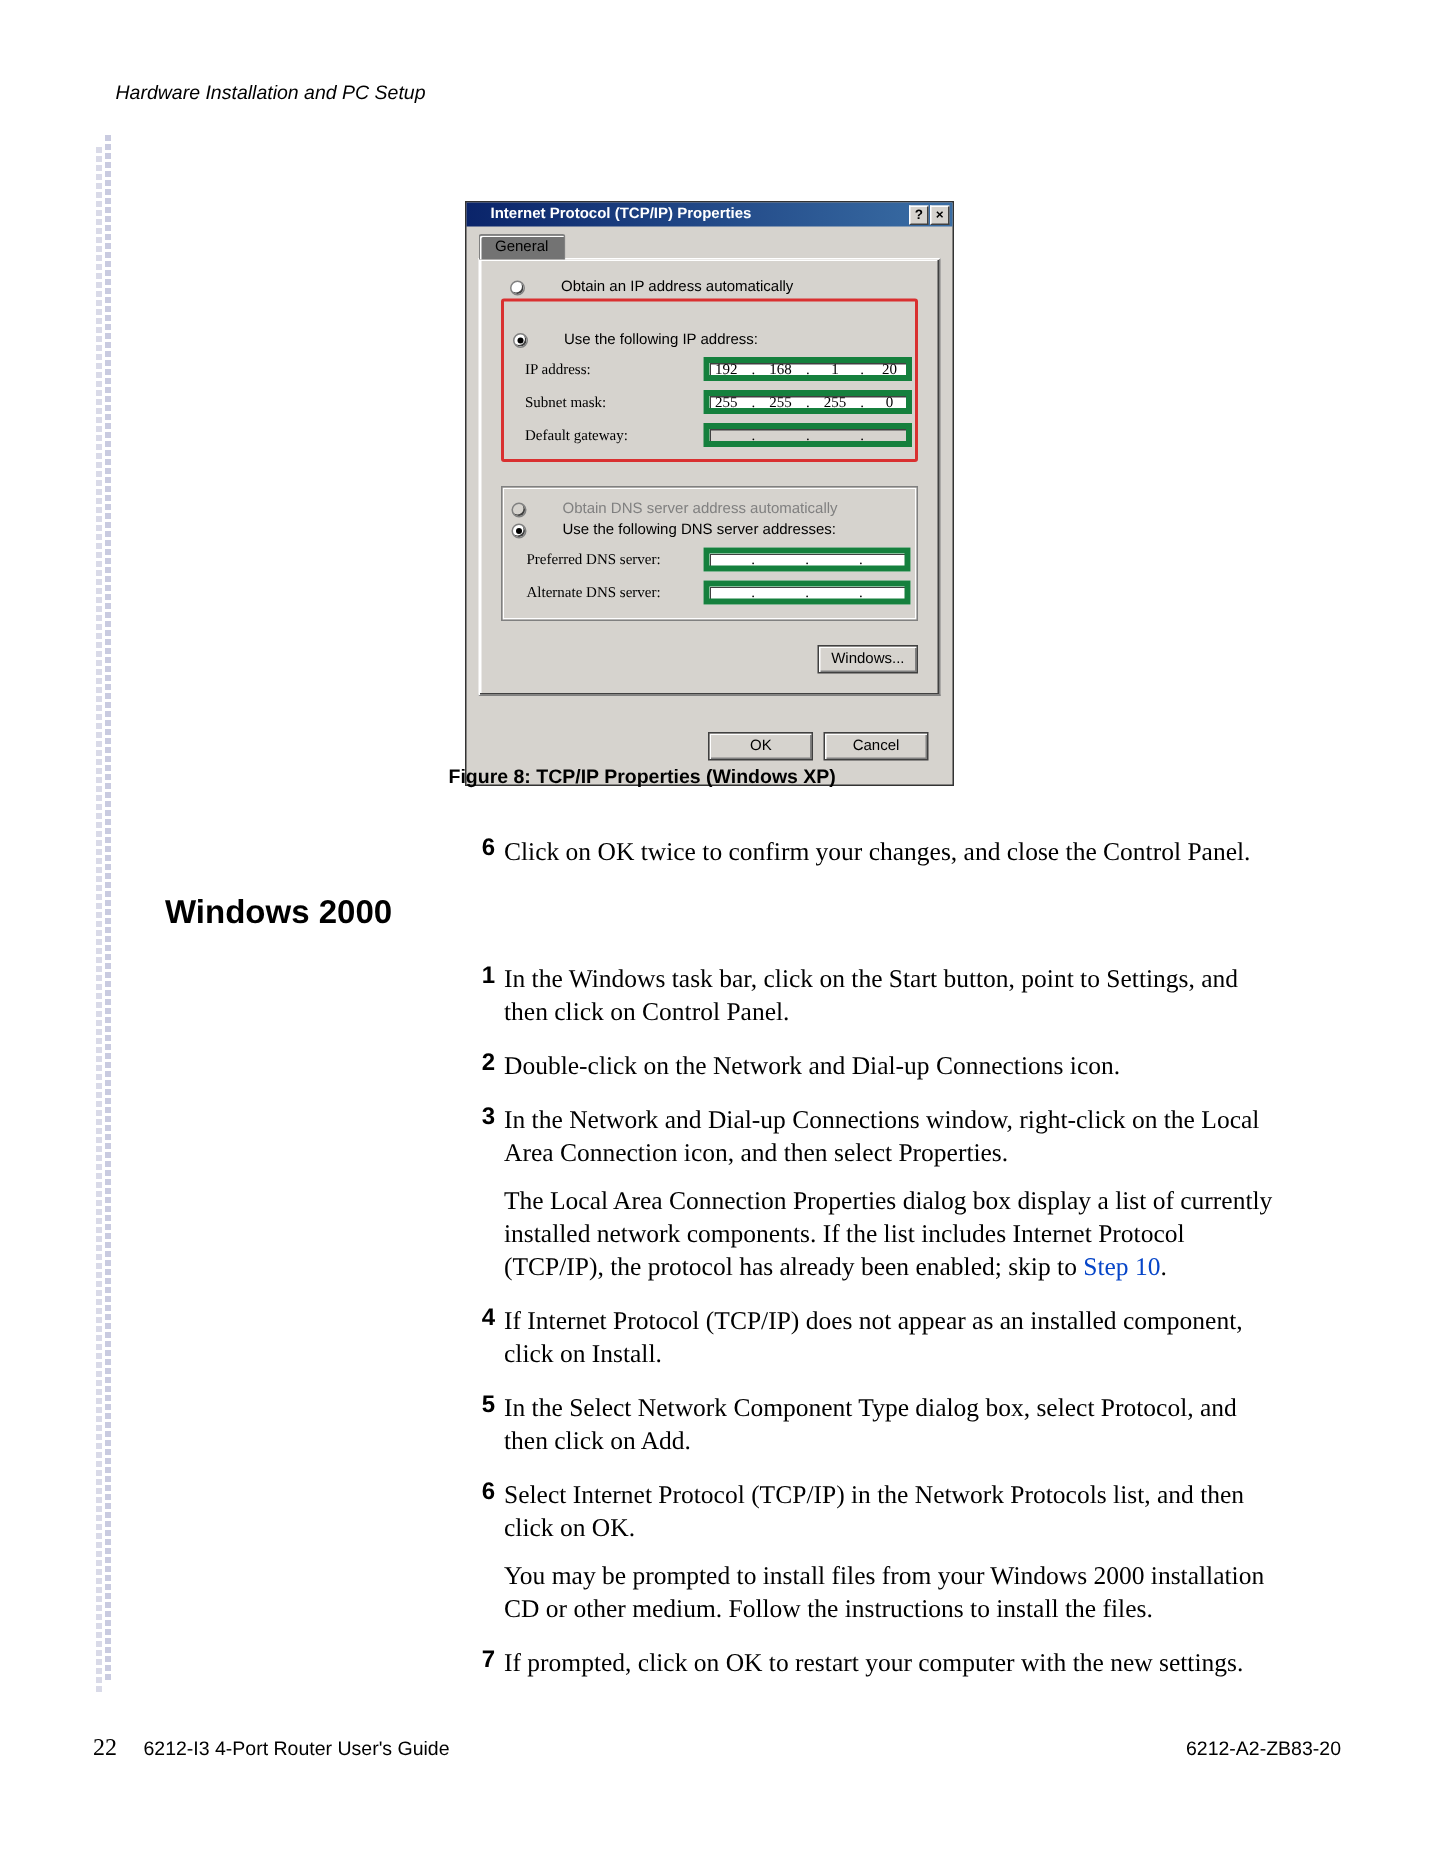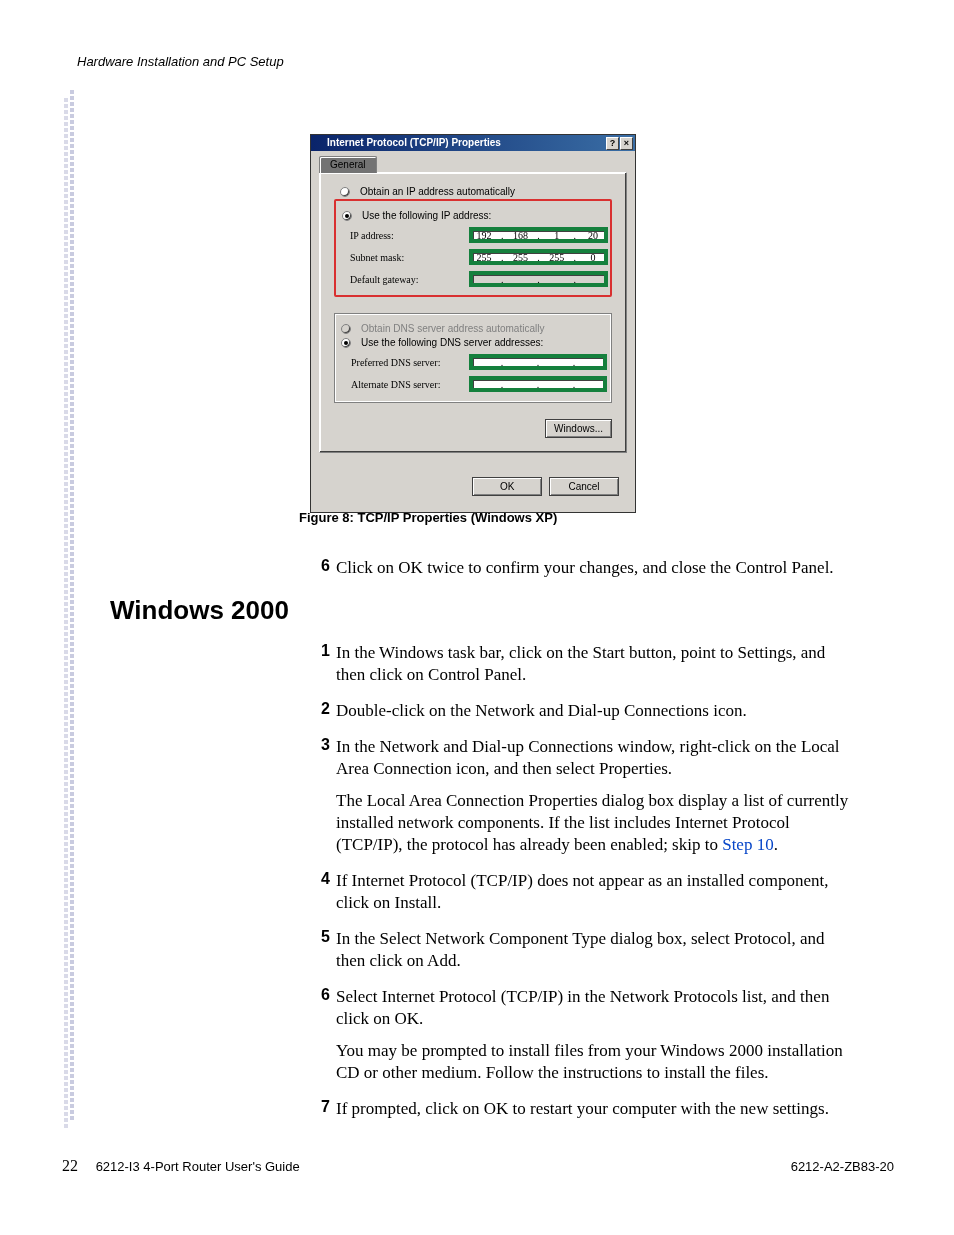--- a/index.html
+++ b/index.html
@@ -102,31 +102,31 @@
   }
   .panel {
     border: 1px solid #fff;
     border-right-color:#808080;
     border-bottom-color:#808080;
     box-shadow: inset -1px -1px 0 #404040, inset 1px 1px 0 #fff;
     padding: 10px 14px 14px 14px;
     background:#d6d3ce;
   }
   .intro { font-size: 10px; line-height: 12px; margin-bottom: 10px; color:#000; }
-  .radio-row { display: flex; align-items: center; gap: 10px; font-size: 10px; margin: 3px 0 2px 6px; }
+  .radio-row { display: flex; align-items: center; gap: 24px; font-size: 10px; margin: 3px 0 2px 6px; }
   .radio-outer {
     width: 10px; height: 10px; border-radius: 50%;
     background:#fff; border:1px solid #808080; box-shadow: inset -1px -1px 0 #404040;
     display:flex; align-items:center; justify-content:center; box-sizing:border-box;
   }
   .radio-dot { width:4px; height:4px; border-radius:50%; background:#000; }
   .red-group {
     border: 2px solid #d93030;
     border-radius: 2px;
-    padding: 6px 2px 8px 2px;
+    padding: 17px 2px 8px 2px;
     margin-top: 2px;
   }
   .form-row { display:flex; align-items:center; margin: 6px 0 0 12px; font-size:10px;font-family:Liberation Serif, serif;}
   .form-label { width: 120px; text-decoration: underline; text-decoration-color: transparent;}
   .ip-box {
     display:flex; width: 140px; height:16px;
     background:#fff; border:4px solid #15803d;
     box-shadow: inset 1px 1px 0 #404040;
     align-items:center; padding:0 2px; box-sizing:border-box;
   }
@@ -160,21 +160,21 @@
   .step-list li { display:flex; margin-bottom: 14px; }
   .step-num {
     font-family: Arial, Helvetica, sans-serif; font-weight:bold; font-size:16px;
     width:26px; text-align:right; margin-right: 6px; flex:none;
   }
   .step-body { font-size: 17px; line-height: 22px; }
   .step-body p { margin: 10px 0 0 0; }
   .step-body a { color:#0645c8; text-decoration:none; }
   .section-title {
     position:absolute; left:110px; top:595px;
-    font-family: Arial, Helvetica, sans-serif; font-weight:bold; font-size:26px;
+    font-family: Arial, Helvetica, sans-serif; font-weight:bold; font-size:22px;
   }
   .step-list2 {
     position:absolute; left:304px; top:642px; width:552px;
     list-style:none; padding:0; margin:0;
   }
   .step-list2 li { display:flex; margin-bottom: 14px; }
   .footer {
     position:absolute; left:62px; bottom:60px; right:60px;
     font-family: Arial, Helvetica, sans-serif; font-size:13px;
     display:flex; align-items:baseline; justify-content:space-between;

